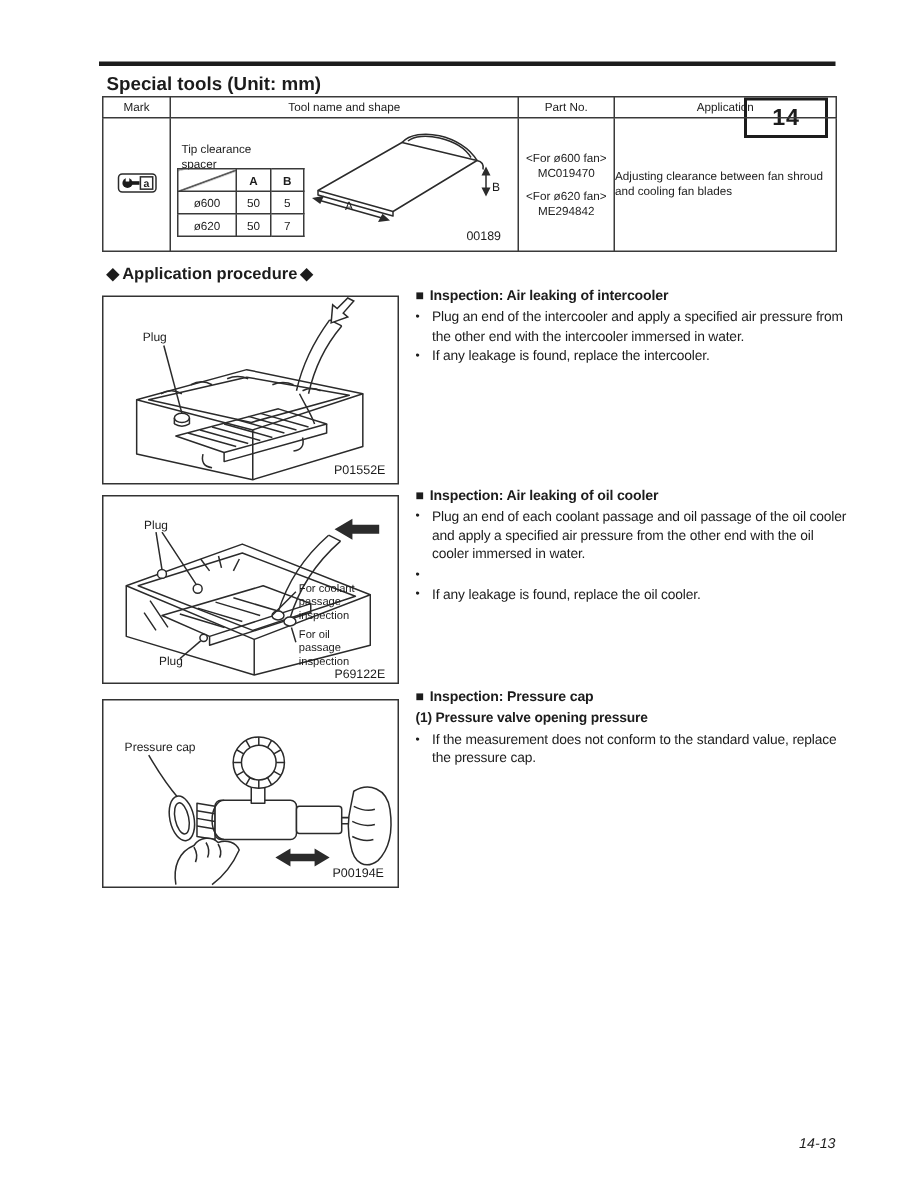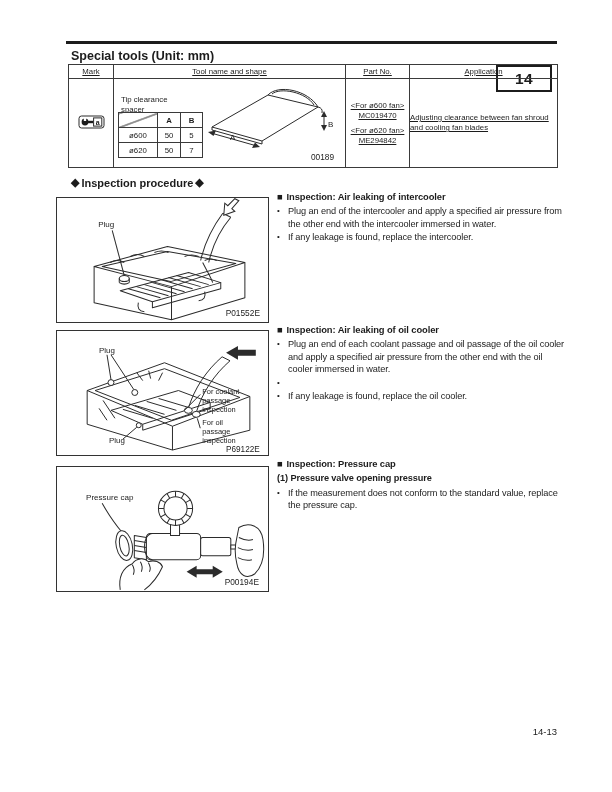--- a/index.html
+++ b/index.html
@@ -5,49 +5,49 @@
   html,body{margin:0;padding:0;background:#e8e8e8;}
   .page{position:relative;width:612px;height:792px;background:#ffffff;margin:0 auto;
         font-family:"Liberation Sans",sans-serif;color:#1c1c1c;overflow:hidden;}
   
   .chapter-tab{position:absolute;left:496px;top:17px;width:52px;height:23px;border:2px solid #1c1c1c;
         display:flex;align-items:center;justify-content:center;font-weight:bold;font-size:15.5px;letter-spacing:.5px;margin-top:48px;}
   .header-rule{position:absolute;left:66px;top:41px;width:491px;height:3px;background:#1c1c1c;}
   .doc-title{position:absolute;left:71px;top:49px;font-size:12.5px;font-weight:bold;}
   
   table.tools{position:absolute;left:68px;top:64px;width:489px;border-collapse:collapse;
-        font-size:7.8px;table-layout:fixed;text-decoration:underline;}
+        font-size:7.8px;table-layout:fixed;}
   table.tools th,table.tools td{border:1px solid #3a3a3a;padding:0;}
   table.tools th{font-weight:normal;height:13px;text-align:center;}
   .col-mark{width:45px}.col-tool{width:232px}.col-part{width:64px}.col-app{width:148px}
   td.mark-cell{text-align:center;vertical-align:middle;height:88px;}
   td.tool-cell{position:relative;height:88px;margin-top:29px;}
   .tool-name{position:absolute;left:7px;top:16px;width:62px;line-height:9.5px;}
   table.sizes{position:absolute;left:4px;top:33px;border-collapse:collapse;font-size:7.8px;}
   table.sizes td{border:1px solid #3a3a3a;text-align:center;height:14px;padding:0;}
   .sz-name{width:38px}.sz-a{width:22px}.sz-b{width:21px}
   td.diag{background:linear-gradient(to bottom right,#fff 47%,#3a3a3a 49%,#3a3a3a 51%,#fff 53%);}
   td.sz-head{font-weight:bold;}
   .spacer-svg{position:absolute;left:92px;top:2px;}
   td.part-cell{text-align:center;vertical-align:middle;font-size:7.8px;line-height:10px;}
   .part-entry{margin:5px 0;}
   td.app-cell{vertical-align:middle;padding:0 7px;font-size:7.8px;line-height:10px;}
   
   .proc-title{position:absolute;left:71px;top:176px;font-size:11px;font-weight:bold;display:flex;align-items:center;gap:2px;}
-  .figbox{position:absolute;left:56px;width:196px;height:124px;border:1.2px solid #333;background:#fff;padding-left:15px;}
+  .figbox{position:absolute;left:68px;width:196px;height:124px;border:1.2px solid #333;background:#fff;}
   .figbox svg{display:block;width:100%;height:100%;}
   svg text{font-family:"Liberation Sans",sans-serif;font-size:8px;fill:#1c1c1c;stroke:none;}
   svg text.figcode{font-size:8.3px;}
   svg text.flbl{font-size:7.5px;}
   .sec{position:absolute;left:277px;width:288px;font-size:9.2px;line-height:12.4px;letter-spacing:-0.1px;}
   .sec-h{font-weight:bold;font-size:9.4px;display:flex;gap:4px;margin-bottom:2px;}
   .sec-sub{font-weight:bold;margin-bottom:2px;}
   .brow{display:flex;gap:5px;margin-top:1px;}
   .bglyph{flex:0 0 6px;font-size:8px;}
-  .page-number{position:absolute;left:460px;top:726px;width:97px;text-align:right;font-size:9.5px;}
+  .page-number{position:absolute;left:460px;top:757px;width:97px;text-align:right;font-size:9.5px;font-style:italic;}
 </style>
 </head>
 <body>
 
 <div class="page">
 
   <div class="chapter-tab">14</div>
   <div class="header-rule"></div>
 
   <div class="doc-title">Special tools (Unit: mm)</div>
@@ -129,21 +129,21 @@
           <div>ME294842</div>
         </div>
       </td>
       <td class="app-cell">Adjusting clearance between fan shroud and cooling fan blades</td>
     </tr>
   </tbody>
     </table>
 
   <div class="proc-title">
     <span>◆</span>
-    <span>Inspection procedure</span>
+    <span>Application procedure</span>
     <span>◆</span>
   </div>
 
   <div class="figbox" style="top:197px">
     <svg viewBox="0 0 195 123">
       <g stroke="#2b2b2b" fill="none" stroke-width="1" stroke-linejoin="round">
         <path d="M22,68 L95,48 L172,64 L99,88 Z"></path>
         <path d="M30,68 L95,53 L163,65 L98,83 Z"></path>
         <path d="M22,68 L22,104 L99,121 L99,88 M99,121 L172,99 L172,64"></path>
         <path d="M38,64 q7,-4 14,0 M58,58 q7,-4 14,0 M82,54 q7,-3 14,0 M112,58 q7,-3 14,0 M132,62 q6,-3 12,0"></path>

